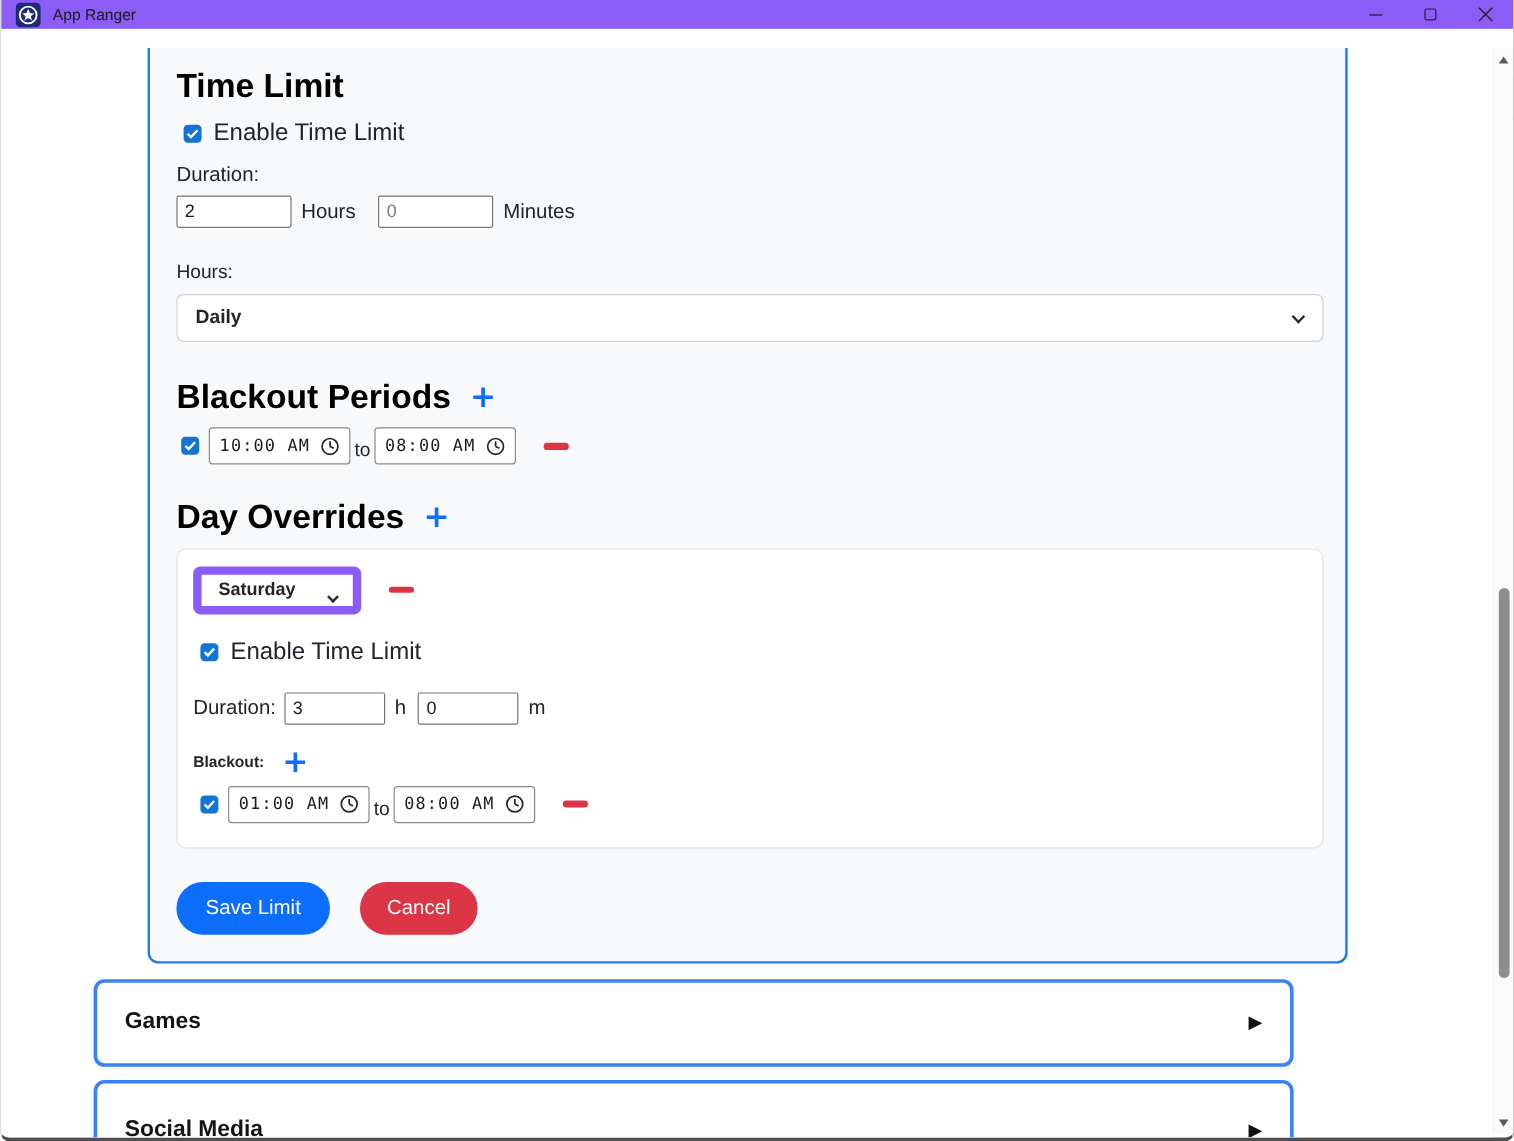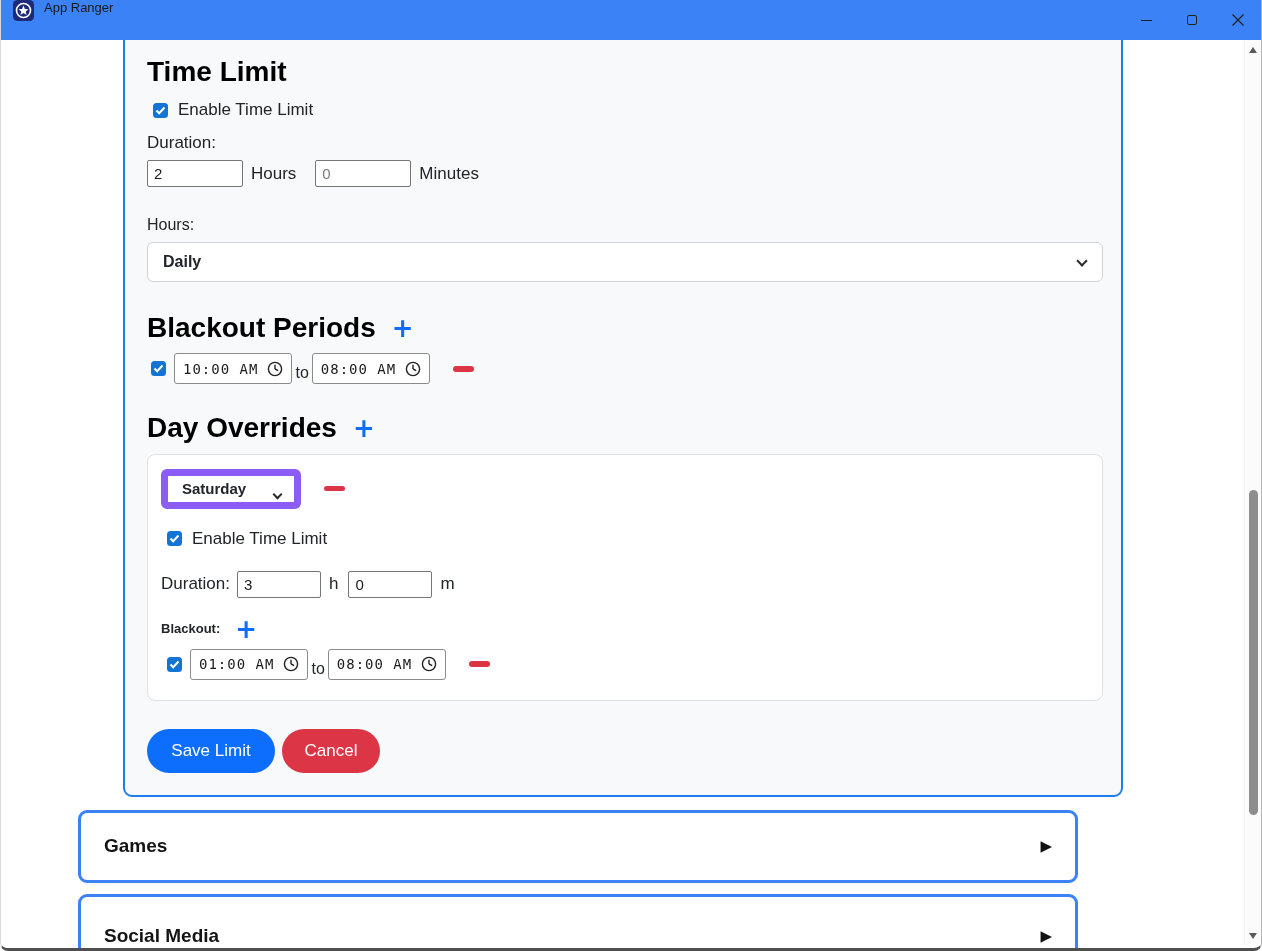--- a/index.html
+++ b/index.html
@@ -4,21 +4,21 @@
 <style>
   * { margin:0; padding:0; box-sizing:border-box; }
   html,body { width:1262px; height:951px; overflow:hidden; background:#fff; }
   body { font-family:"Liberation Sans", sans-serif; color:#212529; }
 
   .window { position:relative; width:1262px; height:951px; background:#fff;
     border-left:1px solid #dadada; border-right:1px solid #b5b5b5;
     border-bottom:3px solid #4f4f4f; border-radius:0 0 8px 8px; overflow:hidden; }
 
   
-  .titlebar { height:40px; background:#3b82f6; display:flex; align-items:flex-start; }
+  .titlebar { height:24px; background:#8b5cf6; display:flex; align-items:center; }
   .app-icon { margin-left:12px; width:21px; height:21px; flex:0 0 auto; }
   .title-text { margin-left:10px; font-size:13px; color:#191919; }
   .win-controls { margin-left:auto; display:flex; height:100%; }
   .ctrl { width:46px; height:100%; display:flex; align-items:center; justify-content:center; cursor:default; }
   .glyph-min { width:11px; height:0; border-top:1px solid #222; }
   .glyph-max { width:10px; height:10px; border:1px solid #222; border-radius:2px; }
 
   
   .scrollbar { position:absolute; top:40px; right:0; bottom:3px; width:17px; background:#fbfbfb; border-left:1px solid #f2f2f2; }
   .sb-arrow-up { position:absolute; top:7px; left:4px; width:0; height:0;
@@ -31,21 +31,21 @@
   .main { position:absolute; top:40px; left:0; right:17px; bottom:0; background:#fff; overflow:hidden; }
 
   
   .panel { margin:-8px 0 0 122px; width:1000px; background:#f8f9fa;
     border:2px solid #1f7cf0; border-radius:9px; padding:22px; }
 
   .h-lg { font-size:28px; font-weight:700; color:#000000; line-height:1.15; }
   .h-row { display:flex; align-items:center; gap:16px;text-align:center; }
   .plus-btn { color:#0d6efd; font-size:26px; font-weight:800; line-height:20px; cursor:pointer; font-family:"DejaVu Sans", sans-serif; }
 
-  .check-row { margin-top:12px; display:flex; align-items:center; gap:10px; padding-left:6px; font-size:17px; }
+  .check-row { margin-top:12px; display:flex; align-items:center; gap:10px; padding-left:6px; font-size:20px; }
   .cb { width:15px; height:15px; background:#1474d4; border-radius:3.5px; display:flex; align-items:center; justify-content:center; flex:0 0 auto; cursor:pointer; }
 
   .lbl { margin-top:13px; font-size:17px; }
   .dur-row { margin-top:7px; display:flex; align-items:center; font-size:17px; }
   .num-input { width:96px; height:27px; border:1px solid #767676; border-radius:2px; background:#fff;
     font-family:"Liberation Sans", sans-serif; font-size:15px; padding-left:6px; color:#1b1b1b; }
   .num-input::placeholder { color:#7a7a7a; opacity:1; }
 
   .lbl-sm { margin-top:29px; font-size:16px; }
   .select-box { margin-top:8px; width:956px; height:40px; background:#fff; border:1px solid #ced4da; border-radius:6px;
@@ -68,21 +68,21 @@
   .day-select { width:140px; height:40px; background:#fff; border:7px solid #8b5cf6; border-radius:6px;
     display:flex; align-items:center; padding:0 14px; font-size:15px; font-weight:600; position:relative; cursor:pointer; }
   .day-select .chevron { right:13px; top:15px; width:7px; height:7px; }
   .ov-check { margin-top:20px; }
   .ov-dur { margin-top:22px; display:flex; align-items:center; font-size:17px; }
   .num-input.small { width:84px; }
   .h-md-row { margin-top:21px; display:flex; align-items:center; gap:15px; }
   .h-md { font-size:13px; font-weight:700; }
   .ov-blackout { padding-left:6px; margin-top:10px; }
 
-  .btn-row { margin-top:28px; display:flex; gap:7px; }
+  .btn-row { margin-top:28px; display:flex; gap:25px; }
   .btn { height:44px; border:none; border-radius:24px; color:#fff; font-size:17px;
     font-family:"Liberation Sans", sans-serif; cursor:pointer; }
   .btn-save { width:128px; background:#0d6efd; }
   .btn-cancel { width:98px; background:#dc3545; }
 
   
   .section-card { margin:13px 0 0 77px; width:1000px; height:73px; background:#fff;
     border:3px solid #3b82f6; border-radius:9px; box-shadow:0 1px 3px rgba(0,0,0,.05);
     display:flex; align-items:center; padding:0 23px; cursor:pointer; }
   .section-card.last { margin-top:11px; height:84px; }

